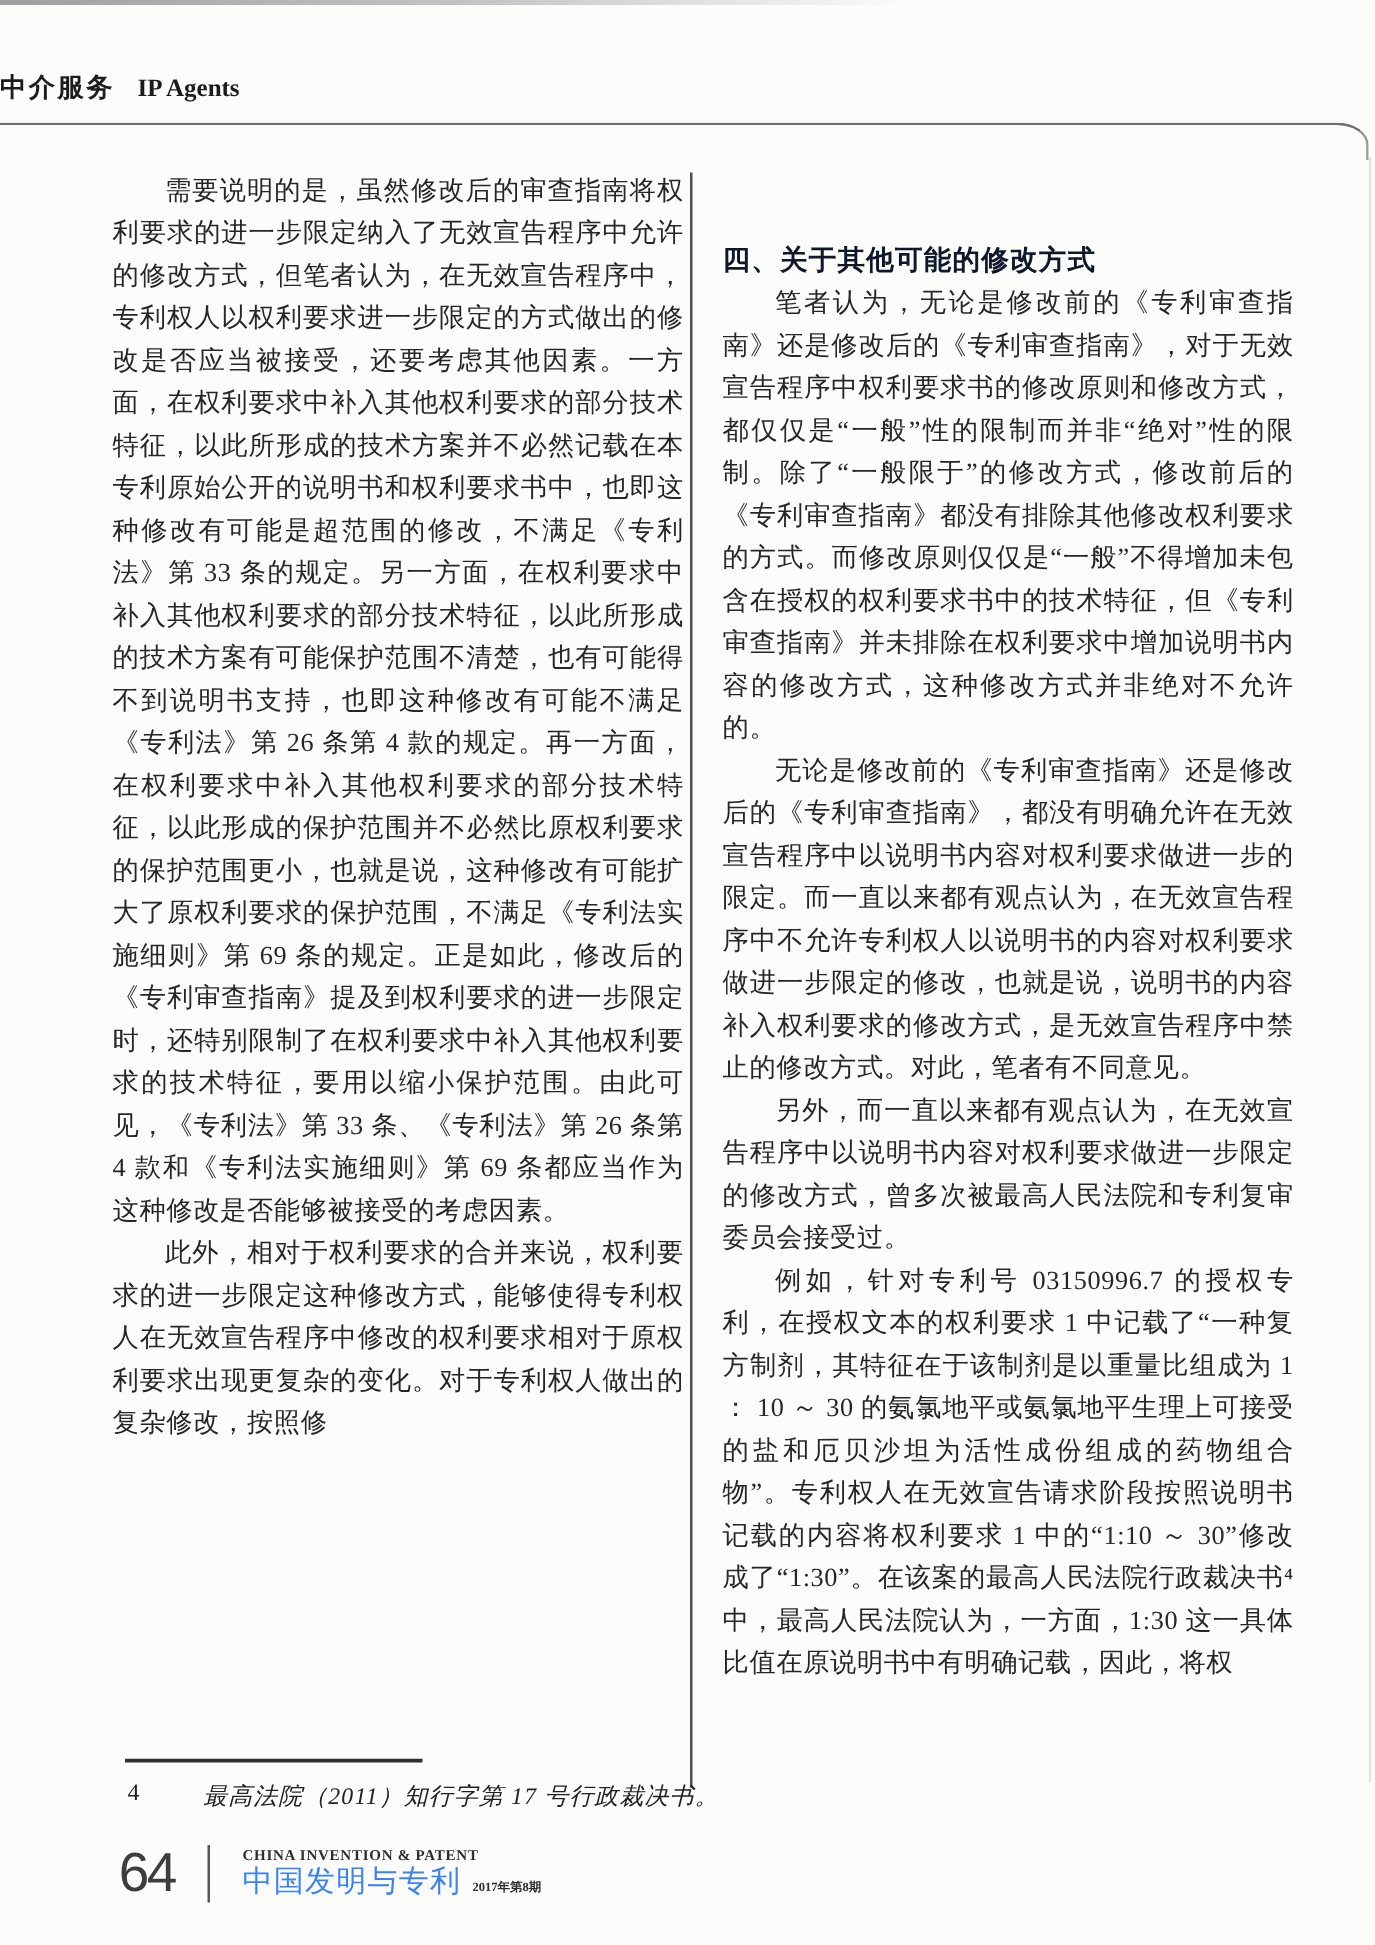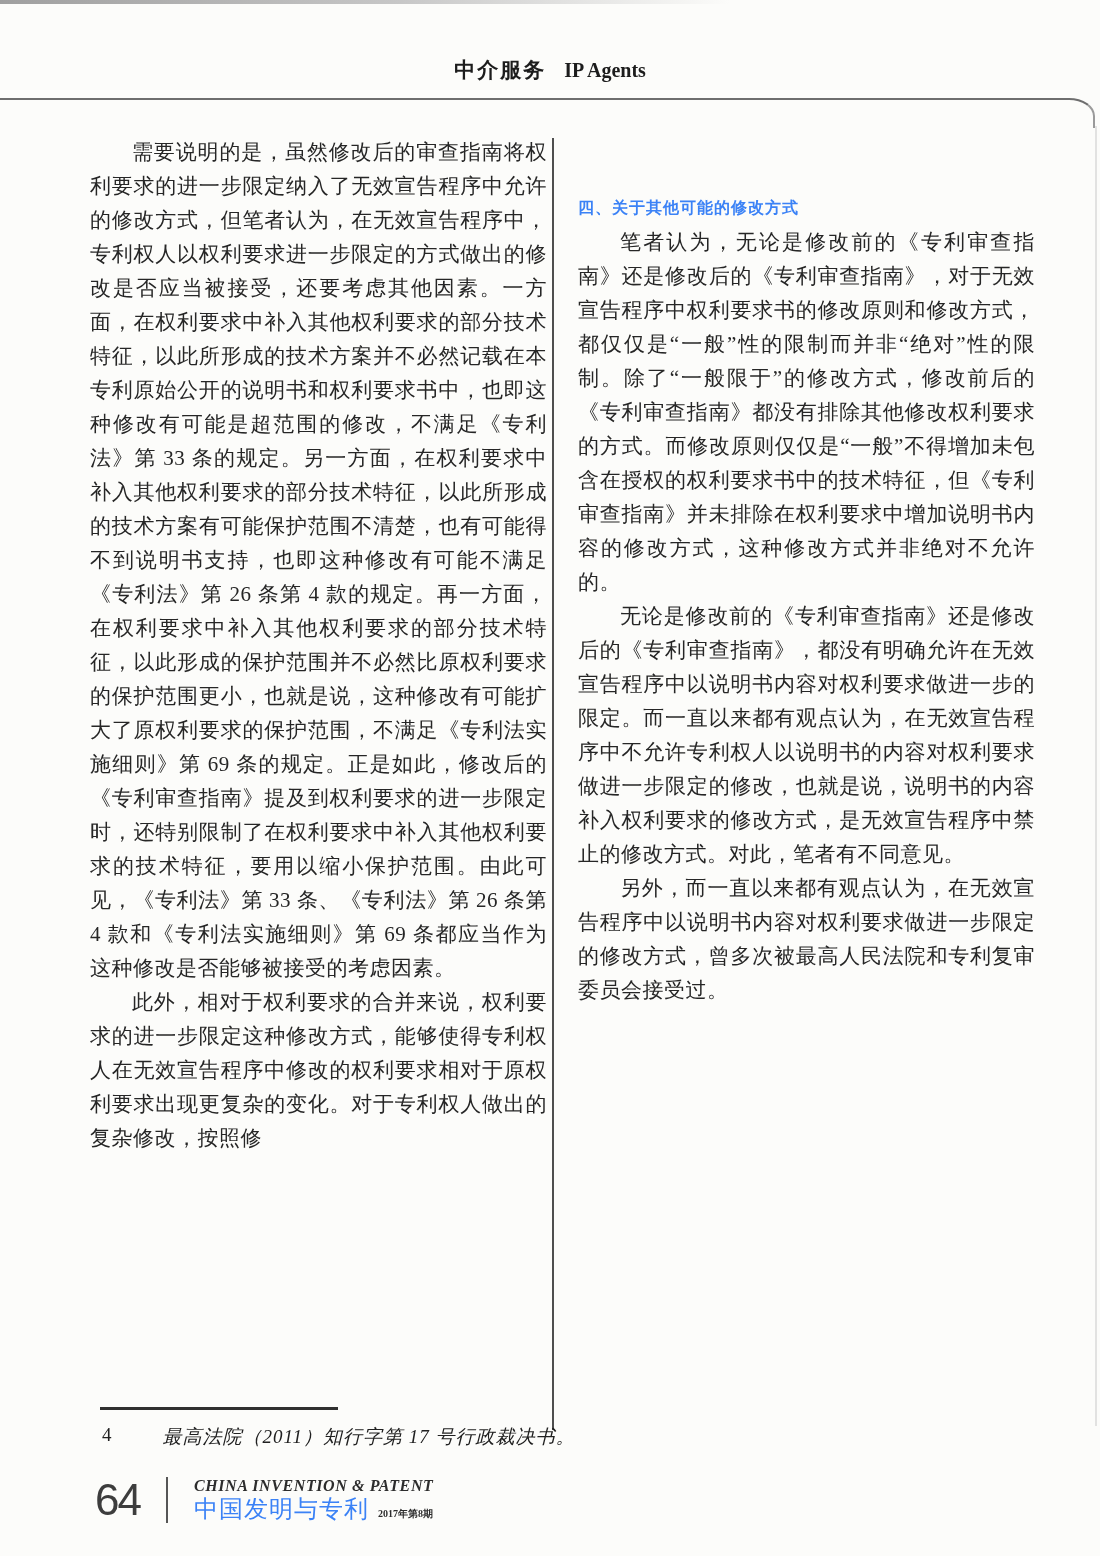--- a/index.html
+++ b/index.html
@@ -7,21 +7,21 @@
     position:relative; width:1100px; height:1556px; margin:0 auto;
     background:#fcfcfa; overflow:hidden;
     font-family:"Liberation Serif","DejaVu Serif",serif; color:#262626;
   }
   .scan-edge-top {
     position:absolute; top:0; left:0; width:730px; height:4px;
     background:linear-gradient(to right,#9f9f9f,#c7c7c7 55%,rgba(210,210,210,0));
   }
   .page-header {
     position:absolute; top:56px; left:0; width:100%;
-    display:flex; justify-content:center; align-items:baseline; gap:18px;
+    display:flex; justify-content:flex-start; align-items:baseline; gap:18px;
   }
   .section-zh {
     font-family:"Liberation Sans","DejaVu Sans",sans-serif;
     font-weight:bold; font-size:21px; letter-spacing:2px; color:#1c1c1c;
   }
   .section-en { font-weight:bold; font-size:20px; color:#1c1c1c; }
   .header-rule {
     position:absolute; top:98px; left:0; width:1093px; height:28px;
     border-top:2px solid #6e6e6e; border-right:2px solid #9a9a9a;
     border-top-right-radius:26px 18px;
@@ -38,21 +38,21 @@
   .column p { margin:0; }
   .column p.indent { text-indent:2em; }
   .col-left  { left:90px; }
   .col-right { left:578px; }
   .col-divider {
     position:absolute; left:552px; top:138px; width:2px; height:1292px;
     background:#4e4e4e;
   }
   .section-heading {
     font-family:"Liberation Sans","DejaVu Sans",sans-serif;
-    font-size:16px; font-weight:bold; color:#3b82f6;
+    font-size:22px; font-weight:bold; color:#0f172a;
     margin:56px 0 0 0; line-height:34px; letter-spacing:1px;
   }
   .footnote-rule {
     position:absolute; left:100px; top:1407px; width:238px; height:3px;
     background:#303030;
   }
   .footnote {
     position:absolute; left:102px; top:1424px; width:480px;
     display:flex; gap:50px; font-size:19px; font-style:italic;
     letter-spacing:1px; color:#202020;
@@ -63,21 +63,21 @@
     display:flex; align-items:center; gap:26px;
   }
   .page-number {
     font-family:"Liberation Sans","DejaVu Sans",sans-serif;
     font-size:44px; font-weight:500; color:#3d3d3d; line-height:0.95;
     letter-spacing:-2px;
   }
   .footer-bar { width:2px; height:46px; background:#565656; }
   .journal-block { display:flex; flex-direction:column; line-height:1.2; }
   .journal-en {
-    font-size:16px; font-weight:bold; letter-spacing:0.6px; color:#2d2d2d;font-style:italic;
+    font-size:12px; font-weight:bold; letter-spacing:0.6px; color:#2d2d2d;
   }
   .journal-zh-row { display:flex; align-items:baseline; gap:9px; }
   .journal-zh { font-size:24px; color:#3b82f6; letter-spacing:1px; }
   .journal-issue { font-size:10px; font-weight:bold; color:#2d2d2d; }
 </style>
 </head>
 <body>
 
 <div class="page">
 
@@ -96,20 +96,21 @@
     <p class="indent">此外，相对于权利要求的合并来说，权利要求的进一步限定这种修改方式，能够使得专利权人在无效宣告程序中修改的权利要求相对于原权利要求出现更复杂的变化。对于专利权人做出的复杂修改，按照修</p>
   </div>
 
   <div class="col-divider"></div>
 
   <div class="column col-right">
     <h3 class="section-heading">四、关于其他可能的修改方式</h3>
     <p class="indent">笔者认为，无论是修改前的《专利审查指南》还是修改后的《专利审查指南》，对于无效宣告程序中权利要求书的修改原则和修改方式，都仅仅是“一般”性的限制而并非“绝对”性的限制。除了“一般限于”的修改方式，修改前后的《专利审查指南》都没有排除其他修改权利要求的方式。而修改原则仅仅是“一般”不得增加未包含在授权的权利要求书中的技术特征，但《专利审查指南》并未排除在权利要求中增加说明书内容的修改方式，这种修改方式并非绝对不允许的。</p>
     <p class="indent">无论是修改前的《专利审查指南》还是修改后的《专利审查指南》，都没有明确允许在无效宣告程序中以说明书内容对权利要求做进一步的限定。而一直以来都有观点认为，在无效宣告程序中不允许专利权人以说明书的内容对权利要求做进一步限定的修改，也就是说，说明书的内容补入权利要求的修改方式，是无效宣告程序中禁止的修改方式。对此，笔者有不同意见。</p>
     <p class="indent">另外，而一直以来都有观点认为，在无效宣告程序中以说明书内容对权利要求做进一步限定的修改方式，曾多次被最高人民法院和专利复审委员会接受过。</p>
+    <p class="indent">例如，针对专利号 03150996.7 的授权专利，在授权文本的权利要求 1 中记载了“一种复方制剂，其特征在于该制剂是以重量比组成为 1 ： 10 ～ 30 的氨氯地平或氨氯地平生理上可接受的盐和厄贝沙坦为活性成份组成的药物组合物”。专利权人在无效宣告请求阶段按照说明书记载的内容将权利要求 1 中的“1:10 ～ 30”修改成了“1:30”。在该案的最高人民法院行政裁决书⁴中，最高人民法院认为，一方面，1:30 这一具体比值在原说明书中有明确记载，因此，将权</p>
   </div>
 
   <div class="footnote-rule"></div>
 
   <div class="footnote">
     <span class="fn-marker">4</span>
     <span class="fn-text">最高法院（2011）知行字第 17 号行政裁决书。</span>
   </div>
 
   <div class="page-footer">

